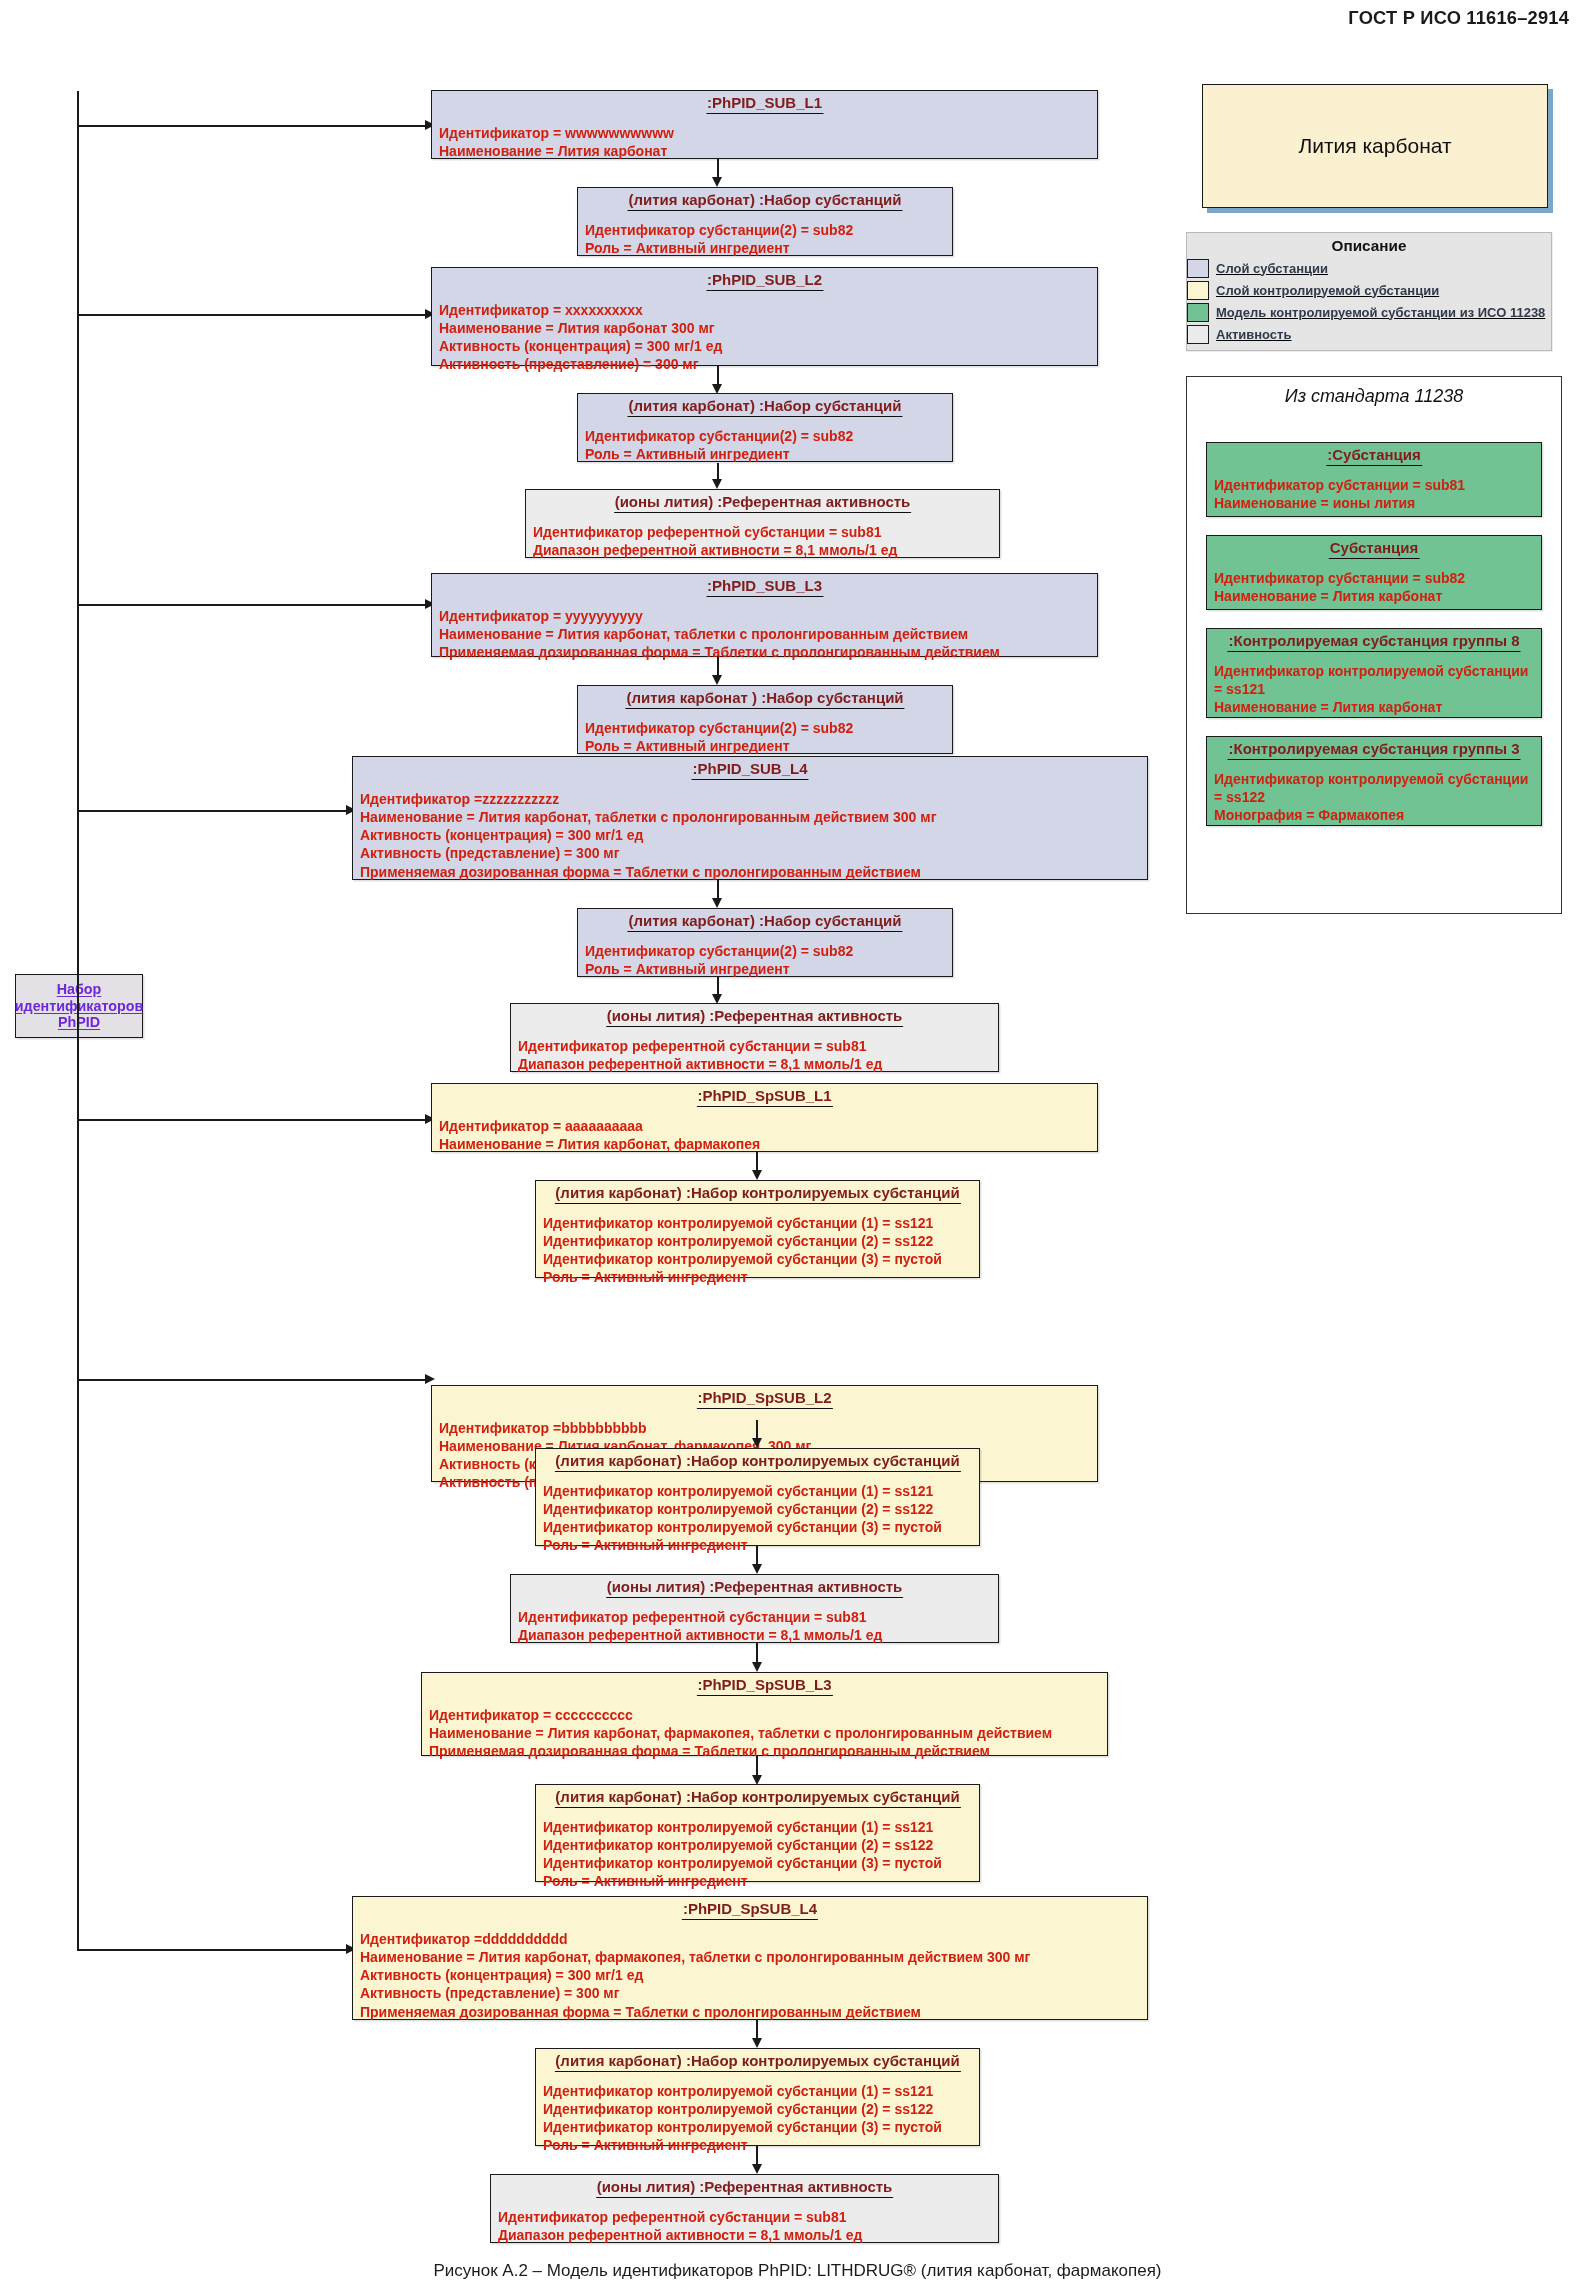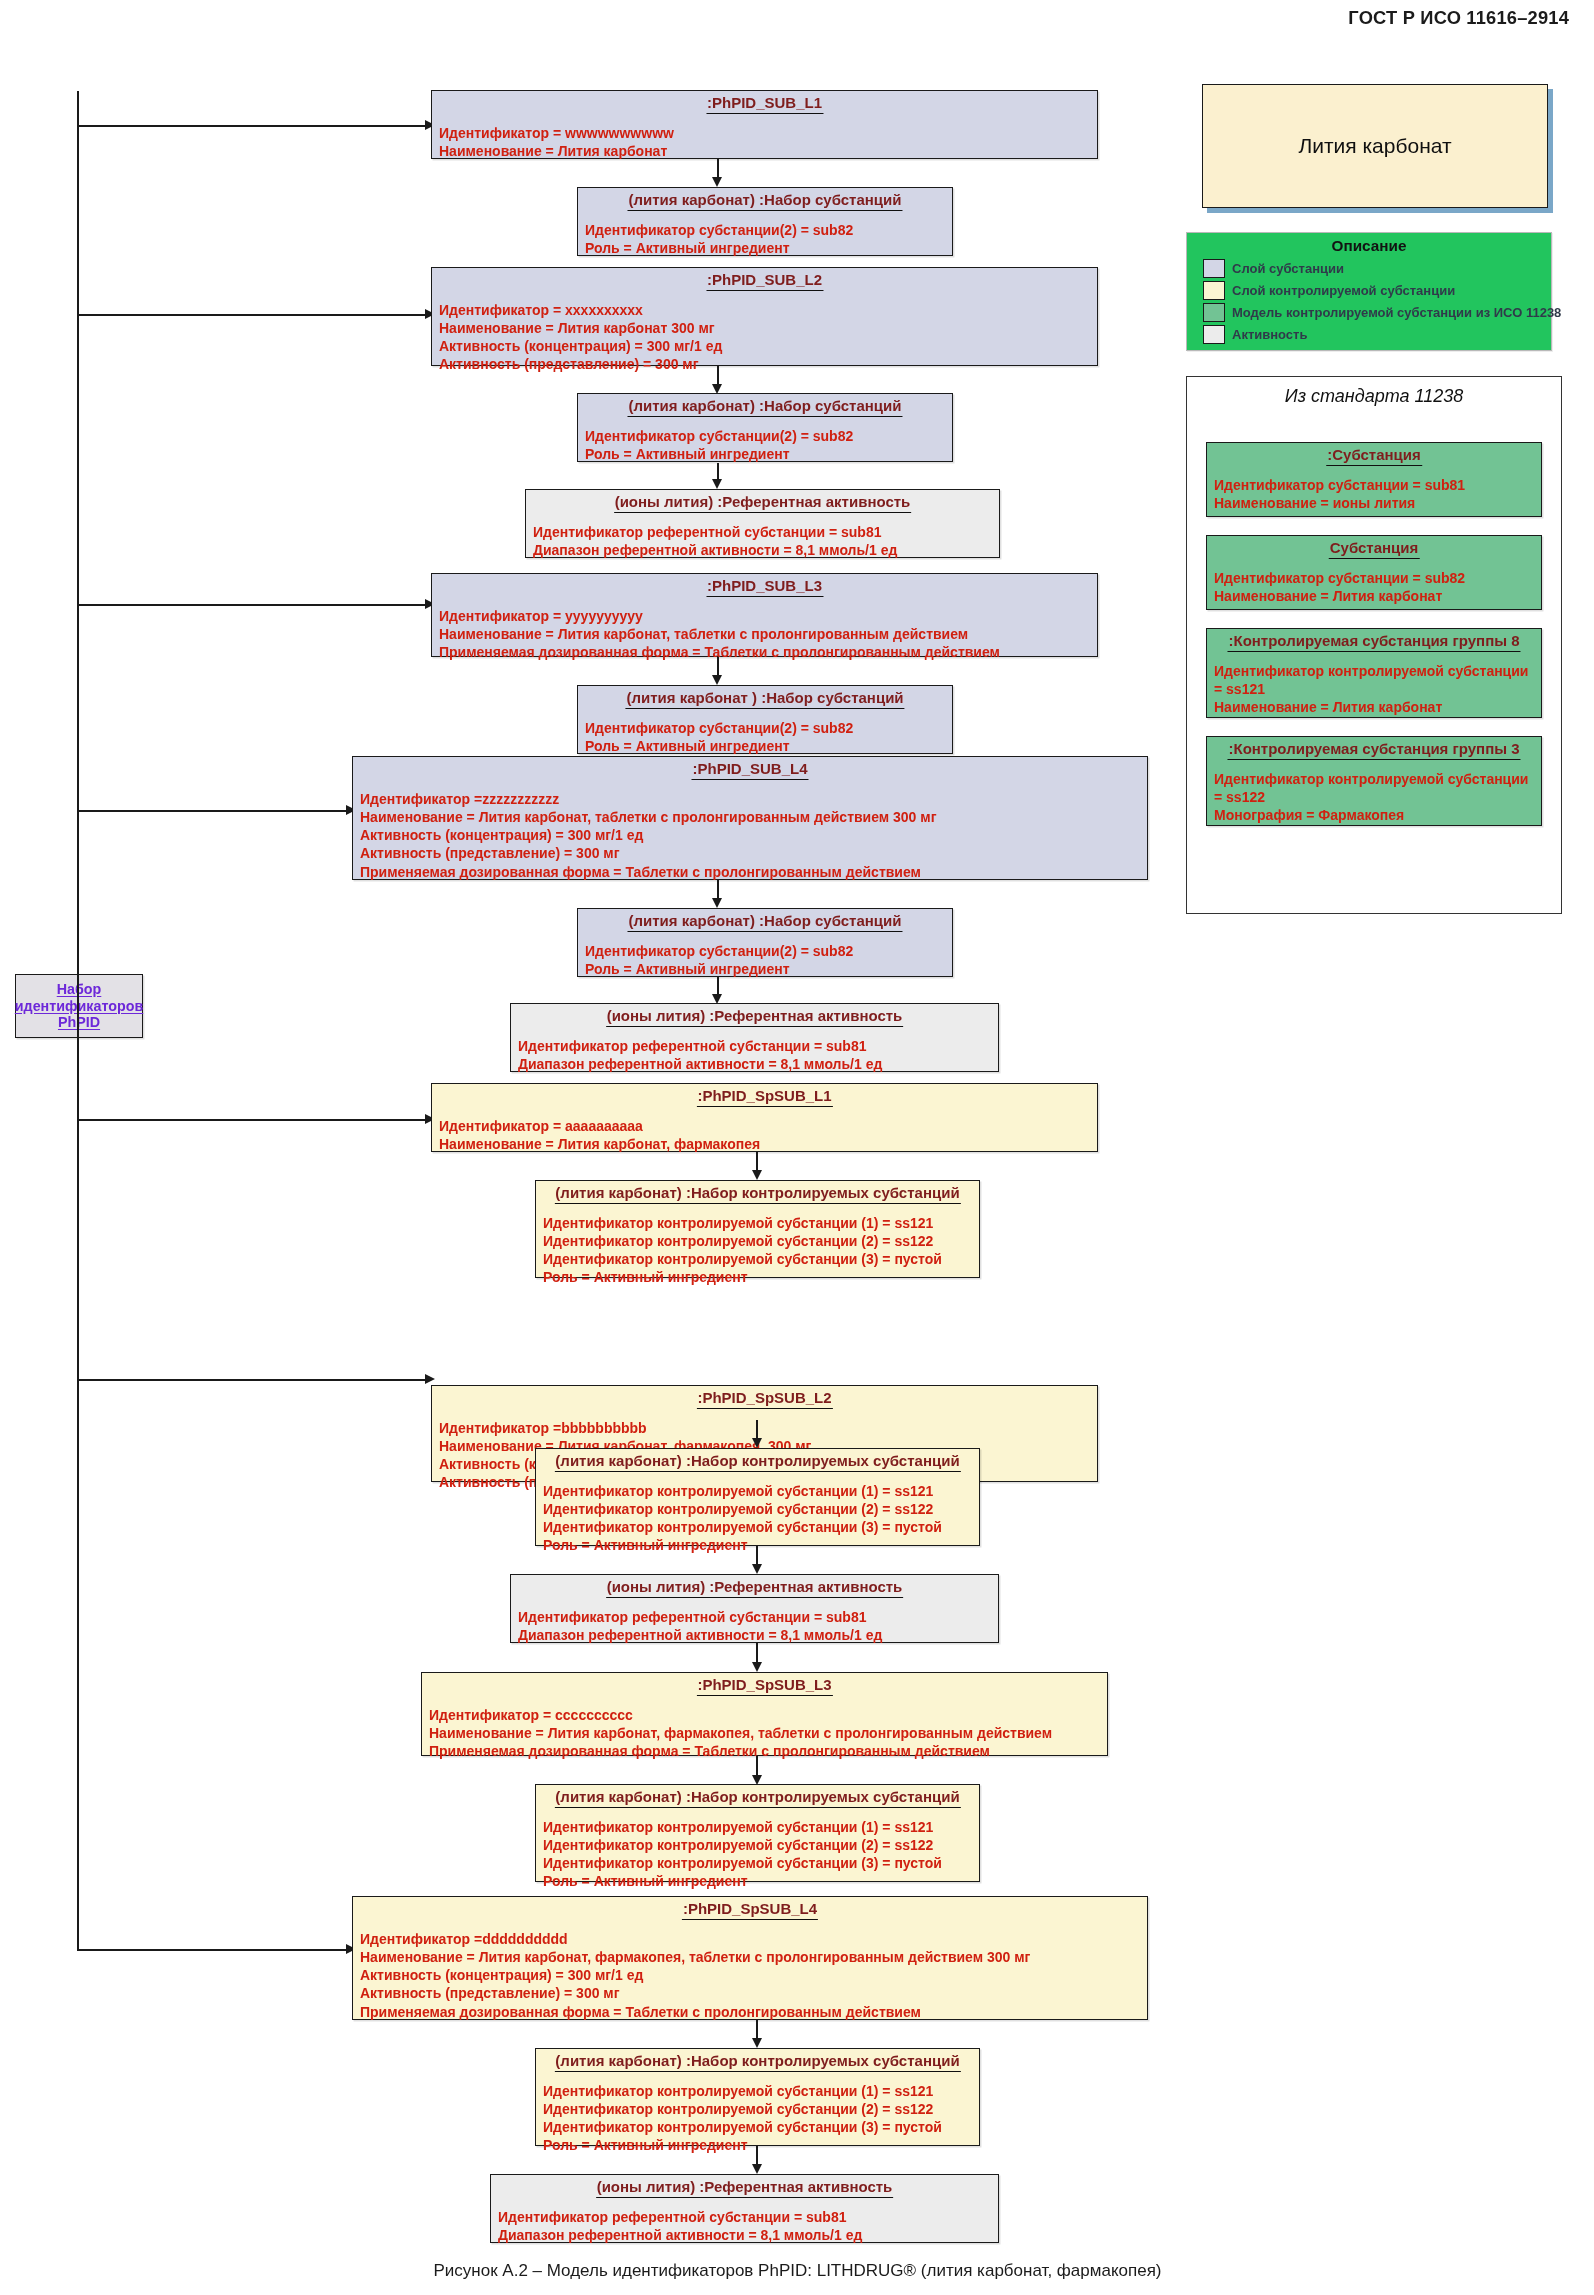--- a/index.html
+++ b/index.html
@@ -64,25 +64,25 @@
     position:absolute;left:1202px;top:84px;width:346px;height:124px;
     box-sizing:border-box;border:1.5px solid #1a1a1a;background:#fbf0cf;
     display:flex;align-items:center;justify-content:center;
     box-shadow:5px 5px 0 #7aa7c8;
   }
   #title-card .t{font-size:21px;color:#101010;}
 
   
   #legend{
     position:absolute;left:1186px;top:232px;width:366px;height:119px;
-    box-sizing:border-box;border:0.5px solid #b9b9b9;background:#22c55e;
-    box-shadow:1px 1px 0 rgba(0,0,0,.07);padding:4px 16px;
+    box-sizing:border-box;border:0.5px solid #b9b9b9;background:#e5e5e5;
+    box-shadow:1px 1px 0 rgba(0,0,0,.07);padding:4px 0;
   }
   #legend .lg-title{text-align:center;font-size:15.3px;font-weight:700;color:#121212;margin-bottom:2px;}
-  #legend .lg-row{display:flex;align-items:center;height:22px;}
+  #legend .lg-row{display:flex;align-items:center;height:22px;text-decoration:underline;}
   #legend .sw{width:22px;height:19px;border:1.5px solid #1a1a1a;box-sizing:border-box;flex:0 0 auto;margin-right:7px;}
   #legend .lg-label{font-size:13px;font-weight:700;color:#303a4a;white-space:nowrap;}
 
   
   #iso-panel{
     position:absolute;left:1186px;top:376px;width:376px;height:538px;
     box-sizing:border-box;border:1px solid #333;background:#fff;
   }
   #iso-panel .iso-title{
     text-align:center;font-style:italic;font-size:18px;color:#101010;

